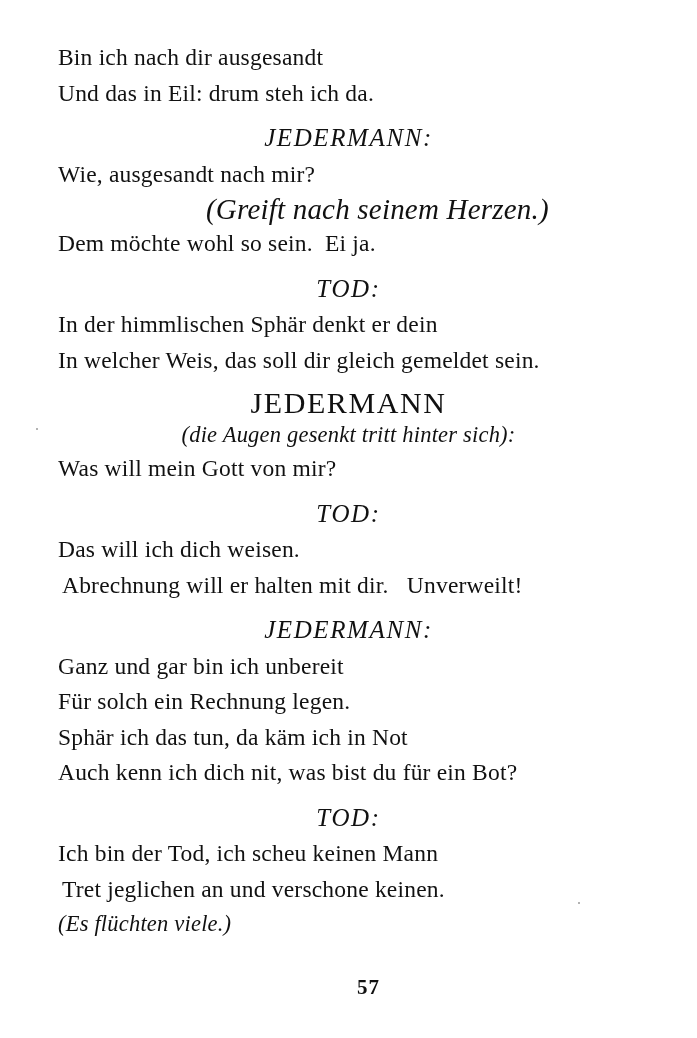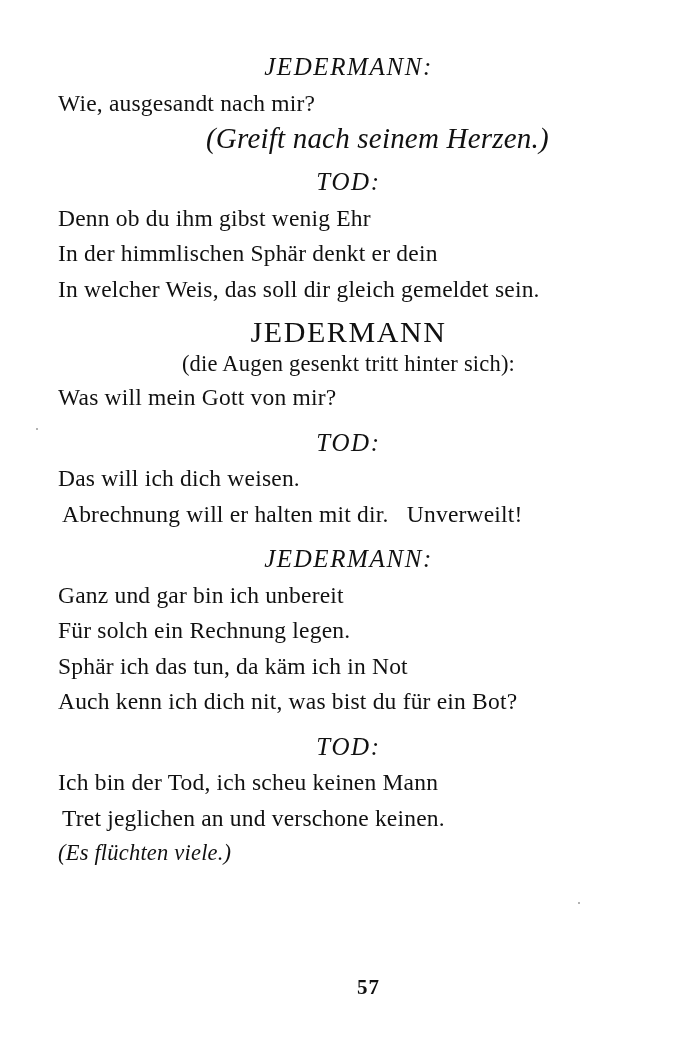--- a/index.html
+++ b/index.html
@@ -64,20 +64,21 @@
   }
   .stage-indent {
     font-style: italic;
     font-size: 29px;
     line-height: 34px;
     letter-spacing: 0.2px;
     white-space: pre;
     padding-left: 148px;
   }
   .stage-under {
+    font-style: italic;
     font-size: 22.5px;
     line-height: 31px;
     letter-spacing: 0.2px;
     white-space: pre;
     display: block;
     text-align: center;
   }
   .indent-1 { padding-left: 4px; }
   .pagenum {
     position: absolute;
@@ -96,34 +97,40 @@
     height: 2px;
     background: #9a9a9a;
     border-radius: 50%;
   }
 </style>
 </head>
 <body>
 
 <div class="page">
 
+  <div class="block">
+    <div class="line">Bin ich nach dir ausgesandt</div>
+    <div class="line">Und das in Eil: drum steh ich da.</div>
+  </div>
 
   <div class="speaker">JEDERMANN:</div>
 
   <div class="block">
     <div class="line">Wie, ausgesandt nach mir?</div>
   </div>
 
   <div class="stage-indent">(Greift nach seinem Herzen.)</div>
 
+  <div class="block">
+    <div class="line">Dem möchte wohl so sein.  Ei ja.</div>
+  </div>
 
   <div class="speaker">TOD:</div>
 
   <div class="block">
-    <div class="line">Denn ob du ihm gibst wenig Ehr</div>
     <div class="line">In der himmlischen Sphär denkt er dein</div>
     <div class="line">In welcher Weis, das soll dir gleich gemeldet sein.</div>
   </div>
 
   <div class="speaker-block">
     <span class="speaker-name">JEDERMANN</span>
     <span class="stage-under">(die Augen gesenkt tritt hinter sich):</span>
   </div>
 
   <div class="block">

